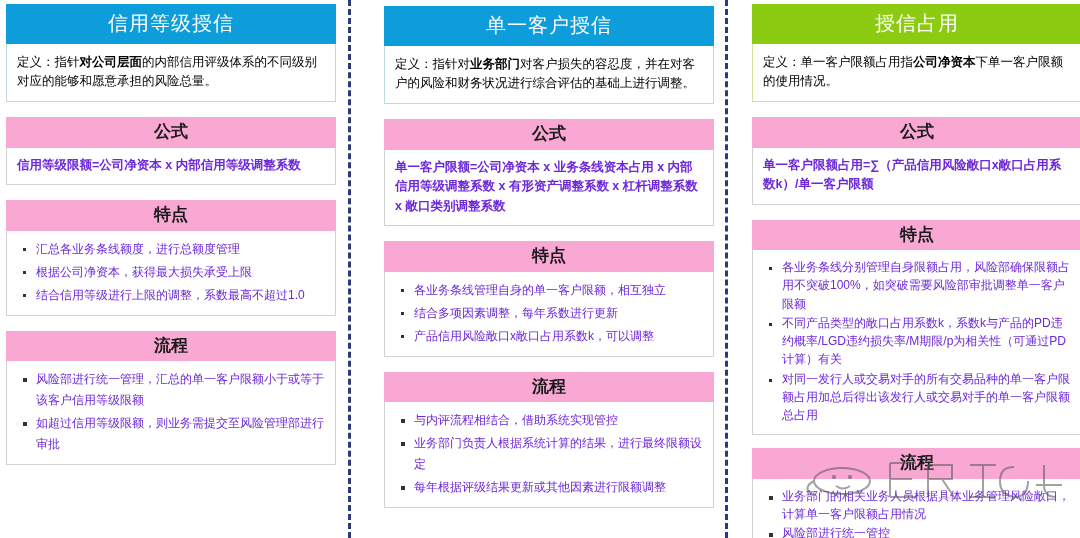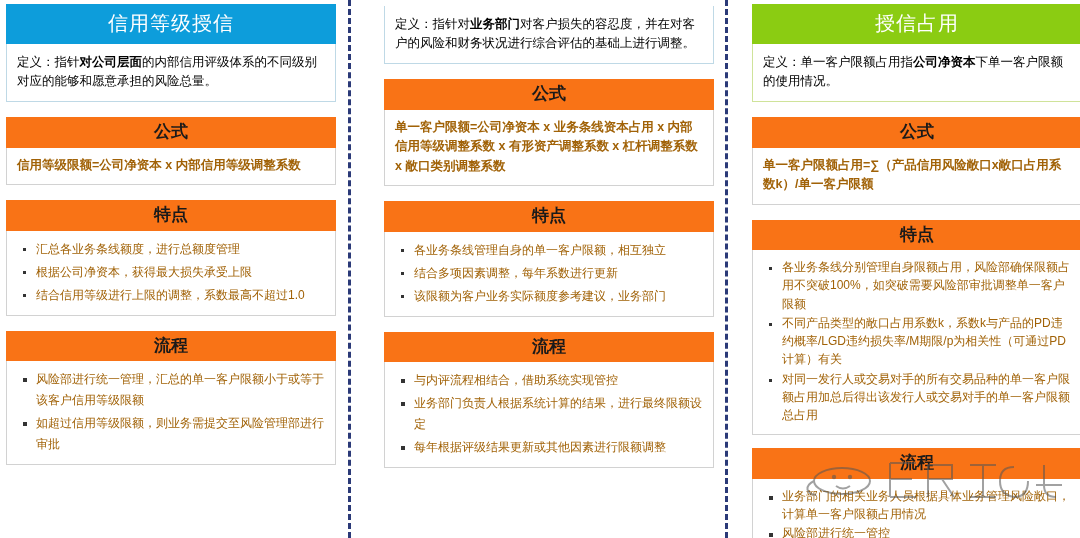--- a/index.html
+++ b/index.html
@@ -63,37 +63,37 @@
     padding: 9px 10px 10px 10px;
     font-size: 12.5px;
     line-height: 1.52;
     color: #000000;
   }
   .def-box.green-edge { border-color: #cfe39a; }
   .def-box b { font-weight: bold; }
 
   
   .sec-head {
-    background: #f97316;
+    background: #f9a8d4;
     text-align: center;
     font-size: 17px;
     font-weight: bold;
     color: #1a1a1a;
     padding: 5px 0 6px 0;
     margin-top: 15px;
     line-height: 1.15;
   }
   .sec-head.tight { margin-top: 13px; }
 
   .sec-body {
     border: 1px solid #d2d2d2;
     border-top: none;
     background: #ffffff;
     padding: 8px 10px 9px 10px;
-    color: #a16207;
+    color: #6d28d9;
   }
   .formula {
     font-size: 12.5px;
     font-weight: bold;
     line-height: 1.56;
   }
 
   
   ul.bl {
     margin: 0;
@@ -170,35 +170,36 @@
     <div class="sec-head">流程</div>
     <div class="sec-body">
       <ul class="bl sq">
         <li>风险部进行统一管理，汇总的单一客户限额小于或等于该客户信用等级限额</li>
         <li>如超过信用等级限额，则业务需提交至风险管理部进行审批</li>
       </ul>
     </div>
   </div>
 
   <div class="col col-2">
+    <div class="title-bar blue">单一客户授信</div>
     <div class="def-box">
       <span>定义：指针对</span><b>业务部门</b><span>对客户损失的容忍度，并在对客户的风险和财务状况进行综合评估的基础上进行调整。</span>
     </div>
 
     <div class="sec-head">公式</div>
     <div class="sec-body">
       <div class="formula">单一客户限额=公司净资本 x 业务条线资本占用 x 内部信用等级调整系数 x 有形资产调整系数 x 杠杆调整系数 x 敞口类别调整系数</div>
     </div>
 
     <div class="sec-head">特点</div>
     <div class="sec-body">
       <ul class="bl">
         <li>各业务条线管理自身的单一客户限额，相互独立</li>
         <li>结合多项因素调整，每年系数进行更新</li>
-        <li>该限额为客户业务实际额度参考建议，业务部门</li>
+        <li>产品信用风险敞口x敞口占用系数k，可以调整</li>
       </ul>
     </div>
 
     <div class="sec-head">流程</div>
     <div class="sec-body">
       <ul class="bl sq">
         <li>与内评流程相结合，借助系统实现管控</li>
         <li>业务部门负责人根据系统计算的结果，进行最终限额设定</li>
         <li>每年根据评级结果更新或其他因素进行限额调整</li>
       </ul>

